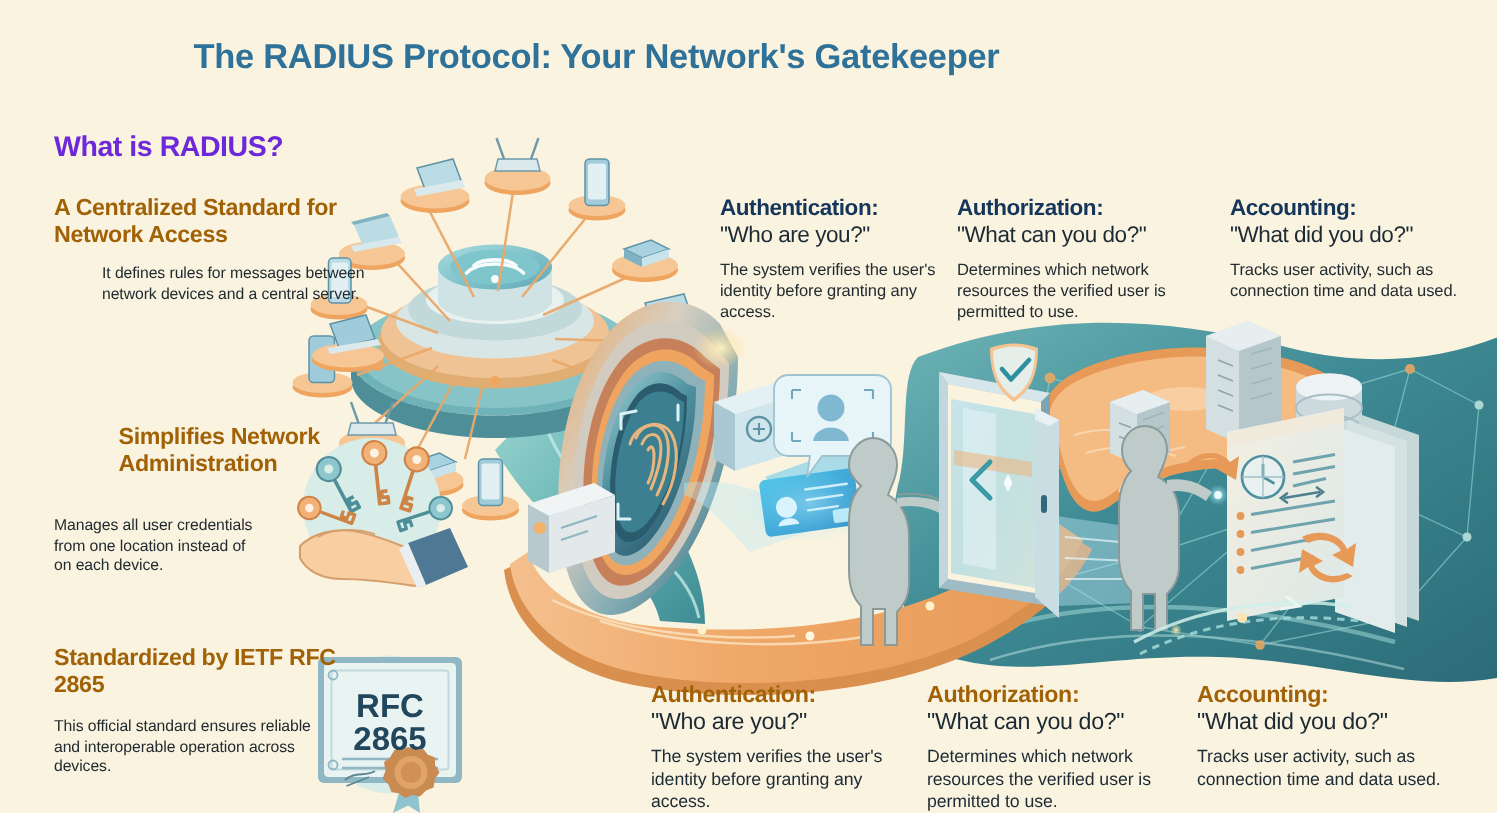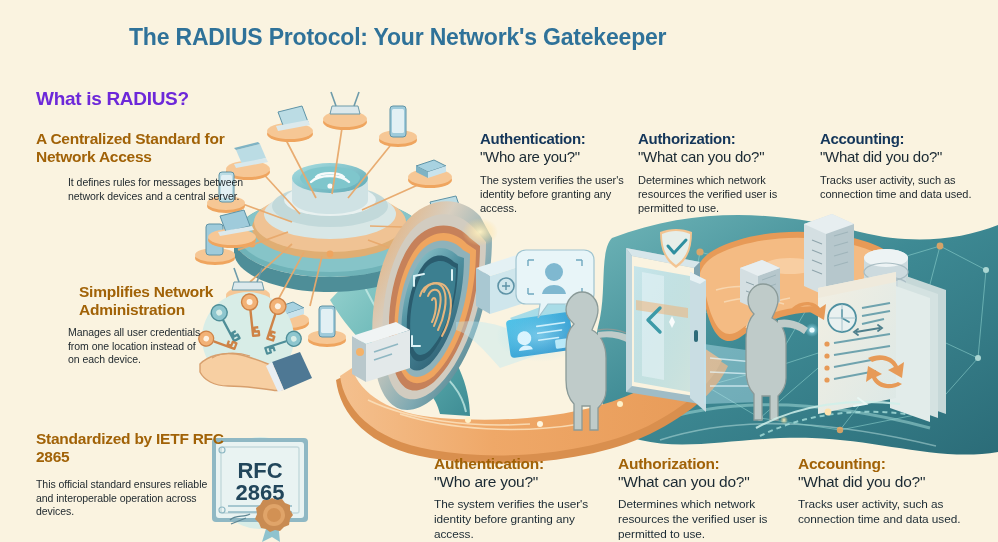--- a/index.html
+++ b/index.html
@@ -72,21 +72,21 @@
     font-size:15px;
     line-height:17.5px;
     letter-spacing:-0.3px;
   }
 
   
   #t-whatis   { left:36px;  top:88px; }
   #b1-h       { left:36px;  top:130px; width:200px; }
   #b1-p       { left:36px;  top:176px; width:180px;margin-left:32px; }
   #b2-h       { left:32px;  top:283px; width:190px;margin-left:47px; }
-  #b2-p       { left:36px;  top:326px; width:140px;margin-left:32px; }
+  #b2-p       { left:36px;  top:344px; width:140px; }
   #b3-h       { left:36px;  top:430px; width:190px; }
   #b3-p       { left:36px;  top:478px; width:180px; }
 
   
   #c1-h { left:480px; top:130px; width:150px; }
   #c1-p { left:480px; top:173px; width:148px; }
   #c2-h { left:638px; top:130px; width:170px; }
   #c2-p { left:638px; top:173px; width:168px; }
   #c3-h { left:820px; top:130px; width:170px; }
   #c3-p { left:820px; top:173px; width:160px; }

